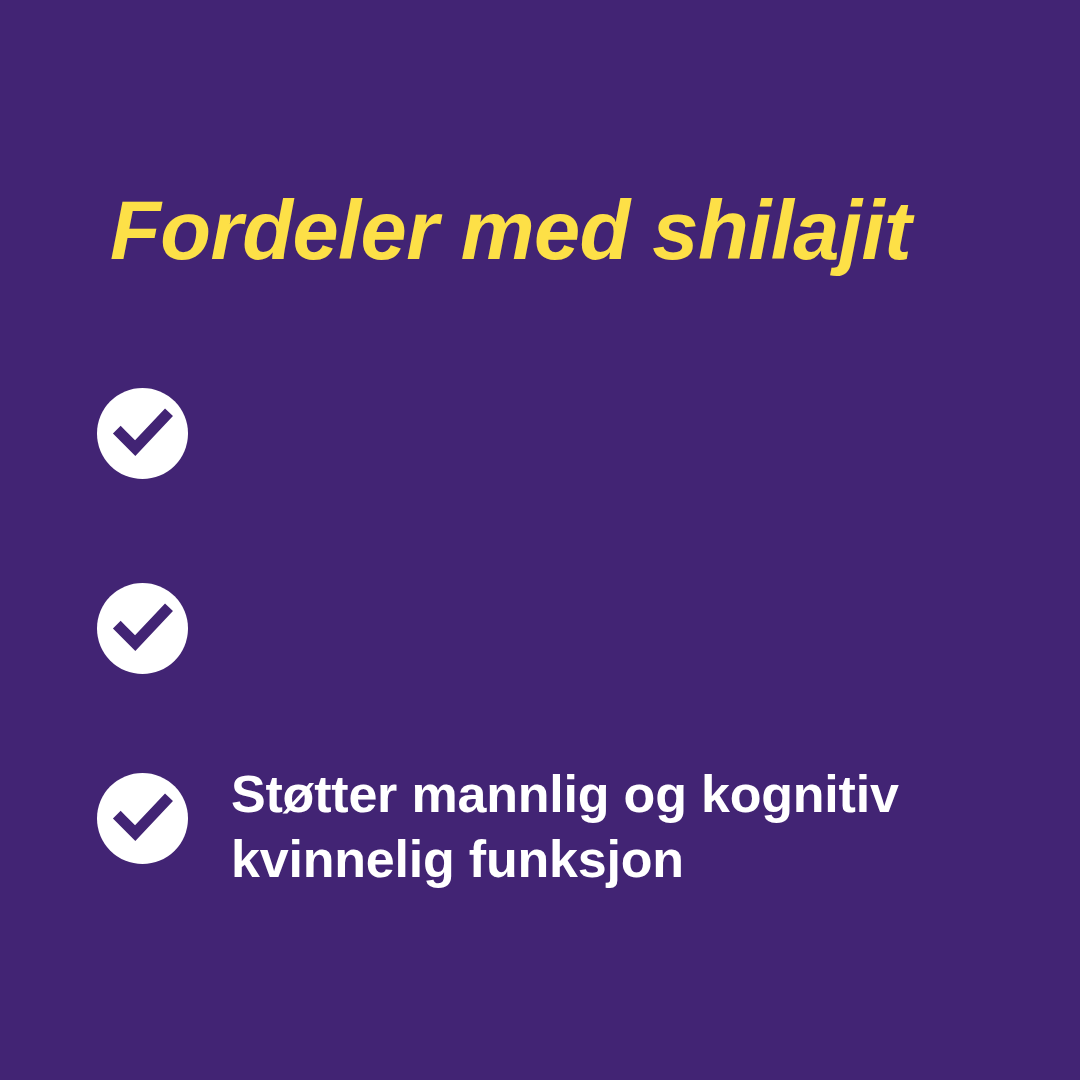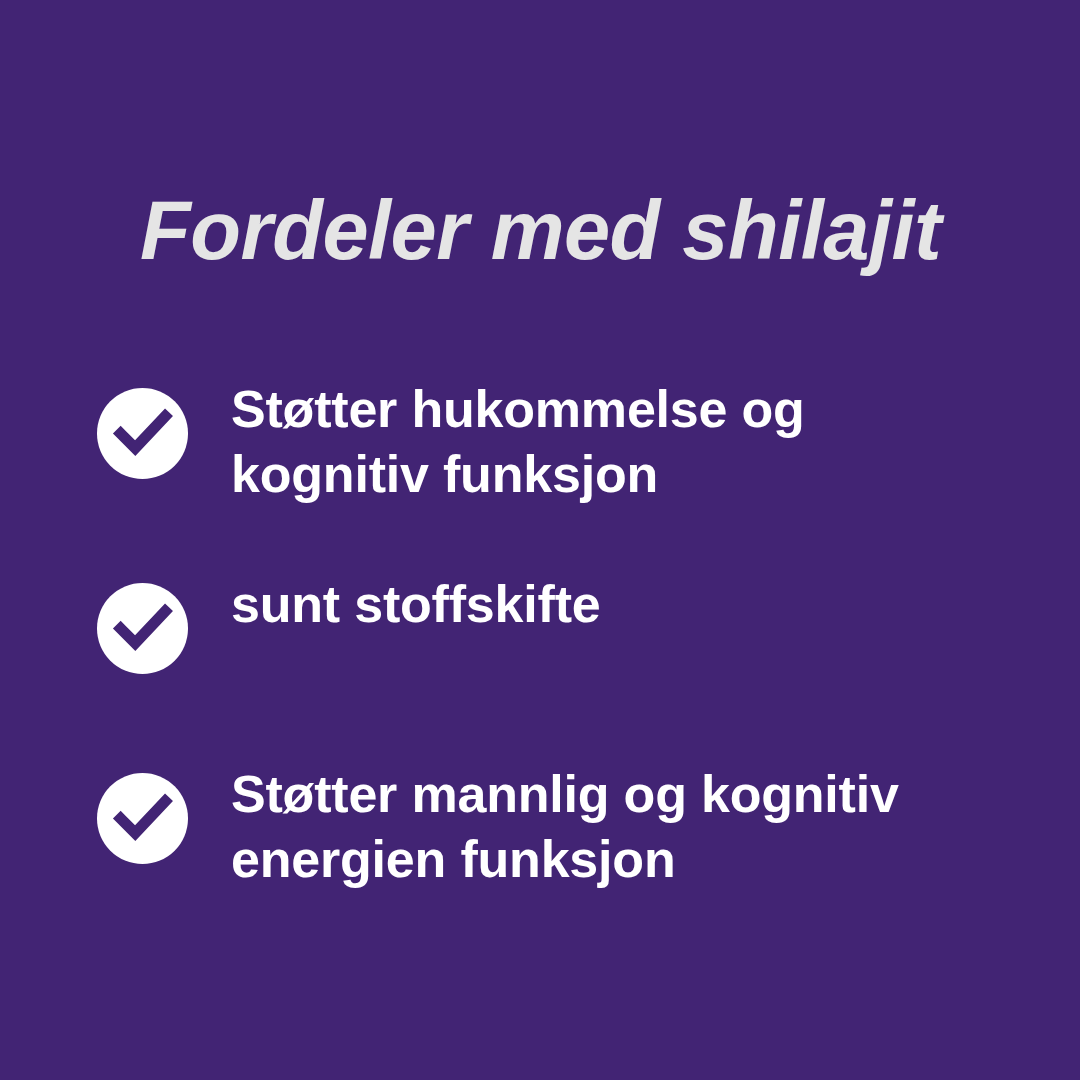--- a/index.html
+++ b/index.html
@@ -24,24 +24,23 @@
 
   .headline {
     position: absolute;
     left: 110px;
     top: 133px;
     width: 880px;
     font-size: 83px;
     line-height: 1.0;
     font-weight: 700;
     font-style: italic;
-    color: #e5e5e5;
+    color: #fde047;
     letter-spacing: -0.5px;
     white-space: nowrap;
-    margin-left: 30px;
   }
 
   .benefit-list {
     position: absolute;
     left: 0;
     top: 369px;
     width: 1080px;
   }
 
   .benefit-item {
@@ -96,45 +95,40 @@
 
   <div class="benefit-list">
 
     <div class="benefit-item item-0">
       <span class="check-badge">
         <svg viewBox="0 0 100 100" xmlns="http://www.w3.org/2000/svg" aria-hidden="true">
           <circle cx="50" cy="50" r="50" fill="#FFFFFF"></circle>
           <path d="M26 50 L42 66 L75 31" fill="none" stroke="#422474" stroke-width="12" stroke-linecap="square" stroke-linejoin="miter"></path>
         </svg>
       </span>
-      <span class="benefit-text">
-        <span class="line">Støtter hukommelse og</span>
-        <span class="line">kognitiv funksjon</span>
-      </span>
     </div>
 
     <div class="benefit-item item-1">
       <span class="check-badge">
         <svg viewBox="0 0 100 100" xmlns="http://www.w3.org/2000/svg" aria-hidden="true">
           <circle cx="50" cy="50" r="50" fill="#FFFFFF"></circle>
           <path d="M26 50 L42 66 L75 31" fill="none" stroke="#422474" stroke-width="12" stroke-linecap="square" stroke-linejoin="miter"></path>
         </svg>
       </span>
       <span class="benefit-text">
-        <span class="line">sunt stoffskifte</span>
       </span>
     </div>
 
     <div class="benefit-item item-2">
       <span class="check-badge">
         <svg viewBox="0 0 100 100" xmlns="http://www.w3.org/2000/svg" aria-hidden="true">
           <circle cx="50" cy="50" r="50" fill="#FFFFFF"></circle>
           <path d="M26 50 L42 66 L75 31" fill="none" stroke="#422474" stroke-width="12" stroke-linecap="square" stroke-linejoin="miter"></path>
         </svg>
       </span>
       <span class="benefit-text">
         <span class="line">Støtter mannlig og kognitiv</span>
-        <span class="line">energien funksjon</span>
+        <span class="line">kvinnelig funksjon</span>
       </span>
     </div>
 
   </div>
 </div>
 
 </body></html>

